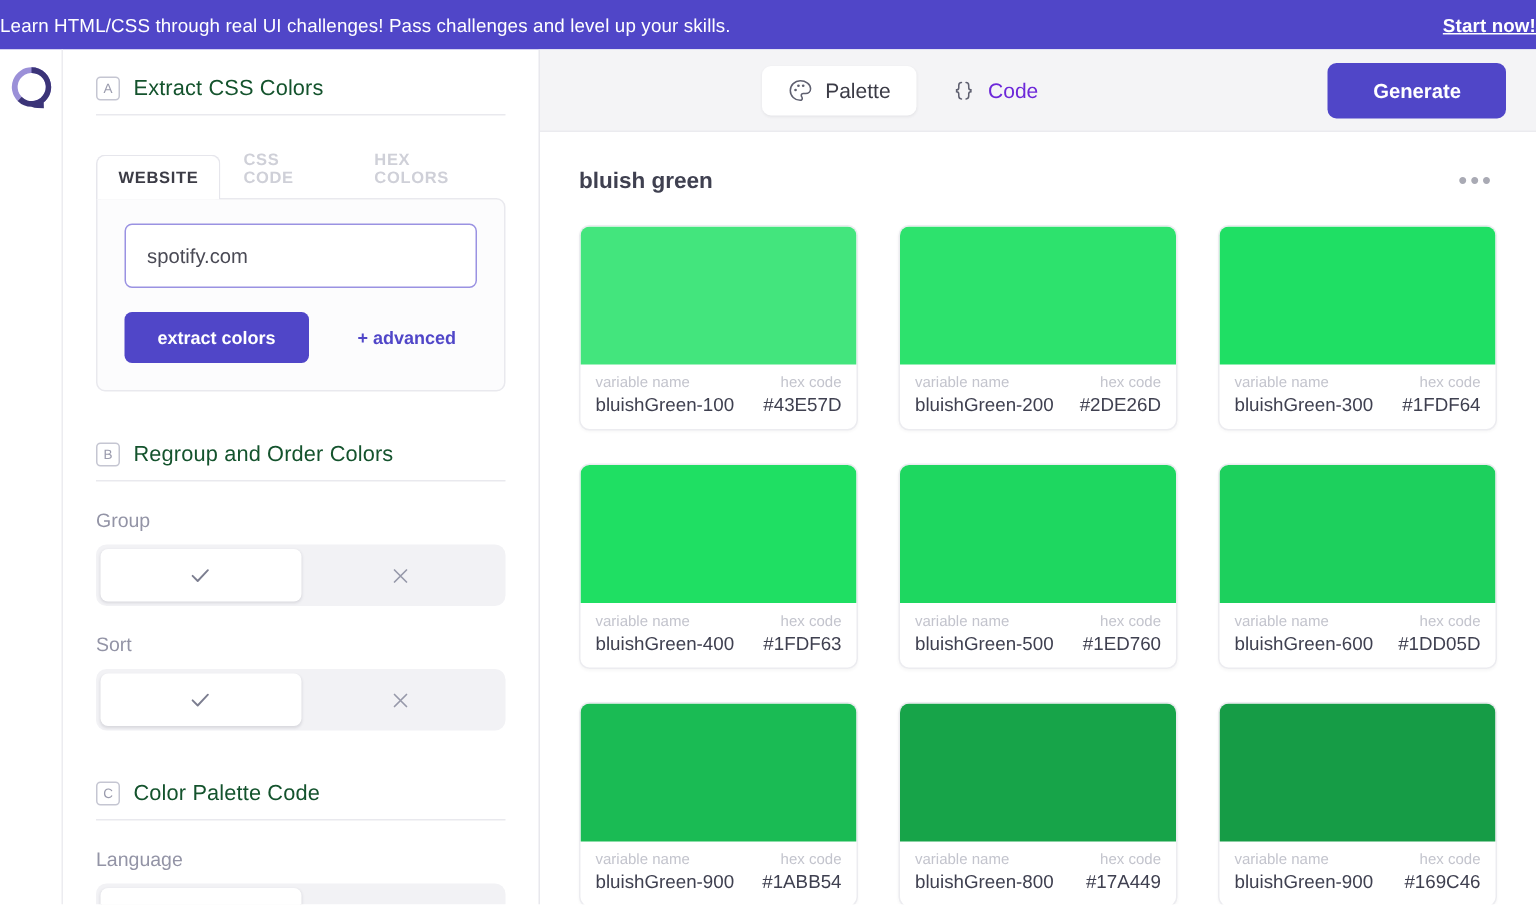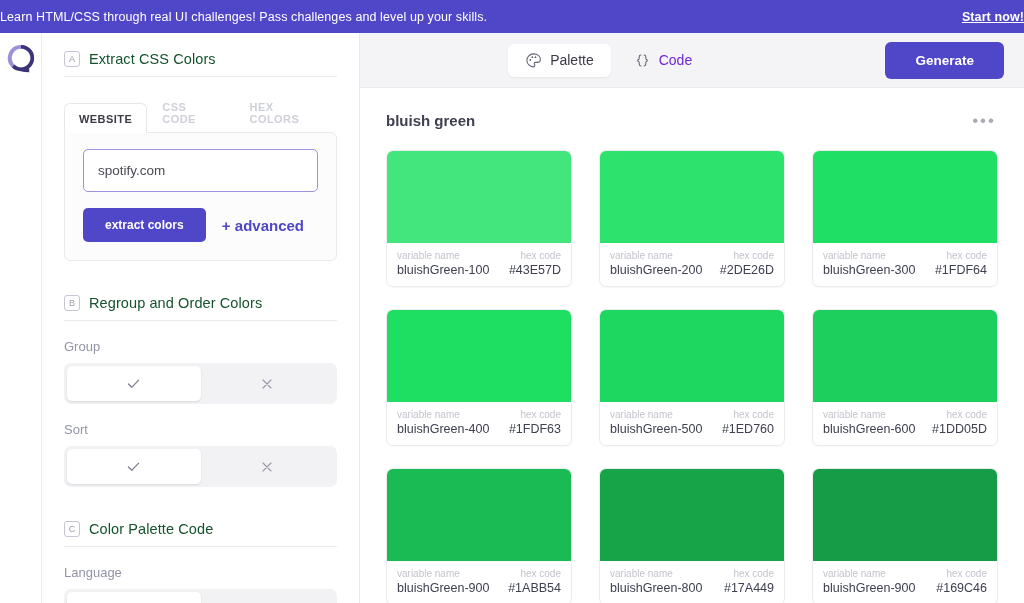--- a/index.html
+++ b/index.html
@@ -143,21 +143,21 @@
     border-radius: 5px;
     font-size: 12px;
     font-weight: 700;
     padding: 10px 22px;
     cursor: pointer;
     font-family: "Liberation Sans", sans-serif;
     white-space: nowrap;
   }
   .link-advanced {
     color: #5046c8;
-    font-size: 15px;
+    font-size: 12px;
     font-weight: 700;
     cursor: pointer;
     white-space: nowrap;
     margin-left: auto;
     margin-right: 14px;
   }
 
   
   .field-label {
     font-size: 13px;

